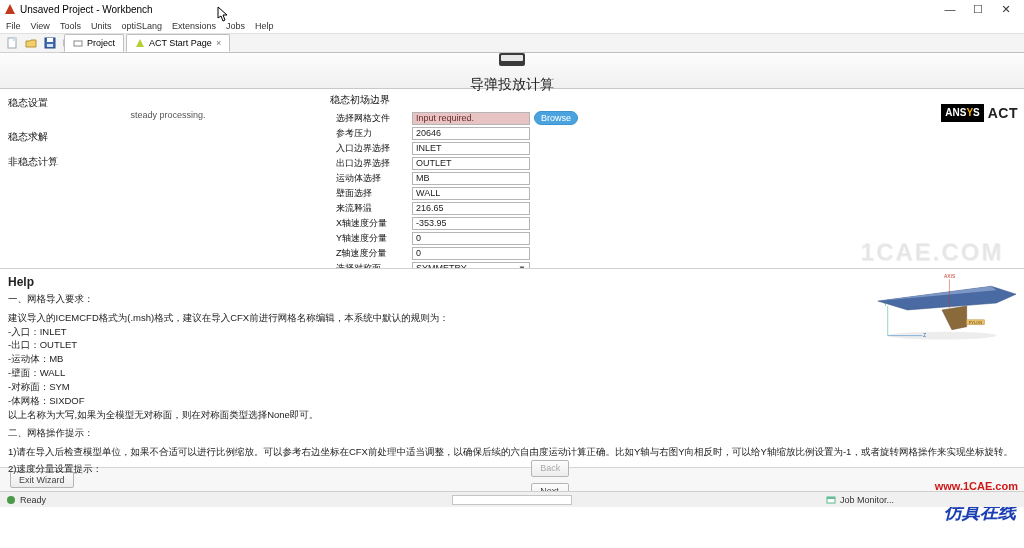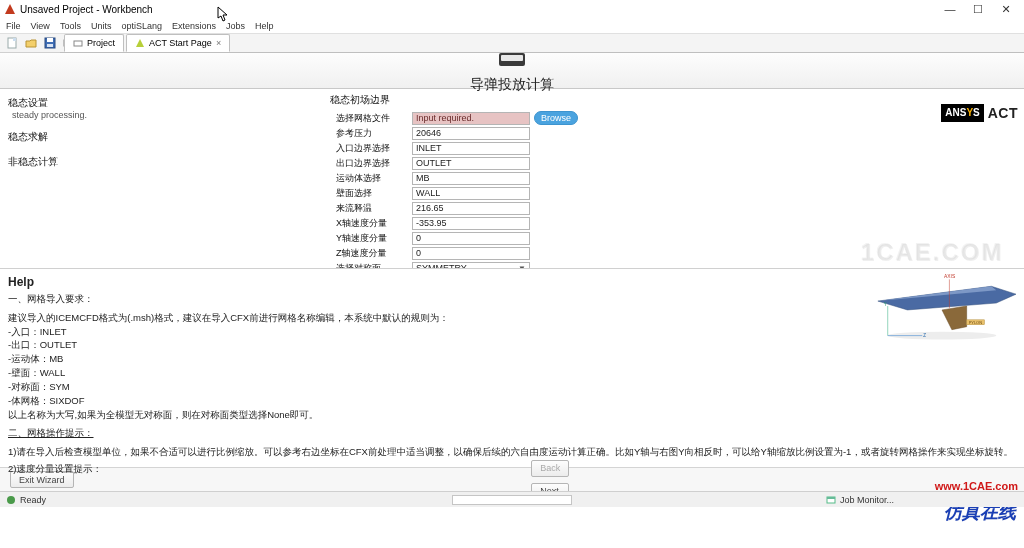--- a/index.html
+++ b/index.html
@@ -24,36 +24,36 @@
   .act-header .calc-icon .keys span { background: #e8e8e8; border-radius: 1px; }
   .act-header .title { font-size: 14px; color: #222; font-weight: 400;}
   .act-header .right { margin-left: auto; display: flex; align-items: center; gap: 4px; }
   .ansys-logo { background: #000; color: #fff; font-weight: bold; font-size: 10px; padding: 3px 4px 4px 4px; font-family: Arial;}
   .ansys-logo .y { color: #ffb400; }
   .act-label { font-size: 14px; font-weight: bold; color: #222; letter-spacing: 0.5px; font-family: Arial;}
   
   .workarea { display: flex; height: 180px; border-bottom: 1px solid #d0d0d0; }
   .sidebar { width: 330px; padding: 4px 6px; font-size: 10px; }
   .sidebar .item { padding: 3px 2px 0 2px; color: #111; }
-  .sidebar .sub { font-size: 9px; color: #555; padding: 0 0 3px 6px;}
+  .sidebar .sub { font-size: 9px; color: #555; padding: 0 0 3px 6px; text-align: center;}
   .formpane { flex: 1; padding: 4px 6px 4px 0; position: relative; overflow: hidden;}
   .sect-title { font-size: 10px; color: #111; margin-bottom: 4px; }
   .form-row { display: flex; align-items: center; margin-bottom: 1px; height: 14px;}
   .form-row .lbl { width: 82px; font-size: 9px; color: #111; text-align: left; padding-left: 6px;}
   .form-row .fld { width: 118px; height: 13px; border: 1px solid #b5b5b5; font-size: 9px; padding: 0 3px; line-height: 11px; background: #fff; color: #222;}
   .form-row .fld.req { background: #e7c3c3; color: #6b2c2c;}
   .form-row .fld.sel { display: flex; align-items: center; justify-content: space-between;}
   .form-row .fld.sel .arrow { font-size: 8px; color: #555;}
   .browse { height: 14px; padding: 0 6px; background: #4aa3df; color: #fff; font-size: 9px; border: 1px solid #3d94cf; border-radius: 7px; margin-left: 4px; display:flex; align-items:center; }
   .watermark { position: absolute; right: 20px; top: 150px; font-size: 24px; font-weight: bold; letter-spacing: 2px; color: rgba(120,120,120,0.12); text-shadow: 1px 1px 0 rgba(255,255,255,0.3), -1px -1px 0 rgba(0,0,0,0.05); pointer-events:none;}
   
   .help { padding: 6px 8px 2px 8px; font-size: 10px; color: #222; height: 198px; position: relative; }
   .help h3 { font-size: 12px; font-weight: bold; margin-bottom: 4px; }
   .help p { margin: 1px 0; line-height: 1.35; font-size: 9.5px;}
-  .help .section2 { margin-top: 6px; text-decoration: underline;}
+  .help .section2 { margin-top: 6px;}
   .help .illus { position: absolute; right: 8px; top: 2px; width: 148px; height: 70px; }
   
   .footer { border-top: 1px solid #d4d4d4; height: 24px; display: flex; align-items: center; padding: 0 10px; gap: 13px; background: #f7f7f7;}
   .footer .btn { height: 17px; padding: 0 8px; font-size: 9px; border: 1px solid #b5b5b5; background: linear-gradient(#fdfdfd,#ececec); border-radius: 2px; display:flex; align-items:center; color:#444;}
   .footer .btn.disabled { color: #aaa; }
   .footer .mid { margin-left: auto; margin-right: auto; display: flex; gap: 6px; flex-direction: column;}
   .brand-cn { position: absolute; right: 8px; bottom: 24px; font-size: 18px; font-weight: bold; font-style: italic; color: #1a3fb5; text-shadow: 0 0 1px rgba(0,0,0,0.1);}
   .statusbar { height: 16px; border-top: 1px solid #cfcfcf; background: #f0f0f0; display: flex; align-items: center; padding: 0 6px; font-size: 9px; color: #333; position: relative;}
   .statusbar .url { position: absolute; right: 6px; bottom: 15px; color: #d01818; font-size: 11px; font-weight: bold;}
   .statusbar .job { position: absolute; right: 130px; display:flex; align-items:center; gap:4px; font-size:9px;}

